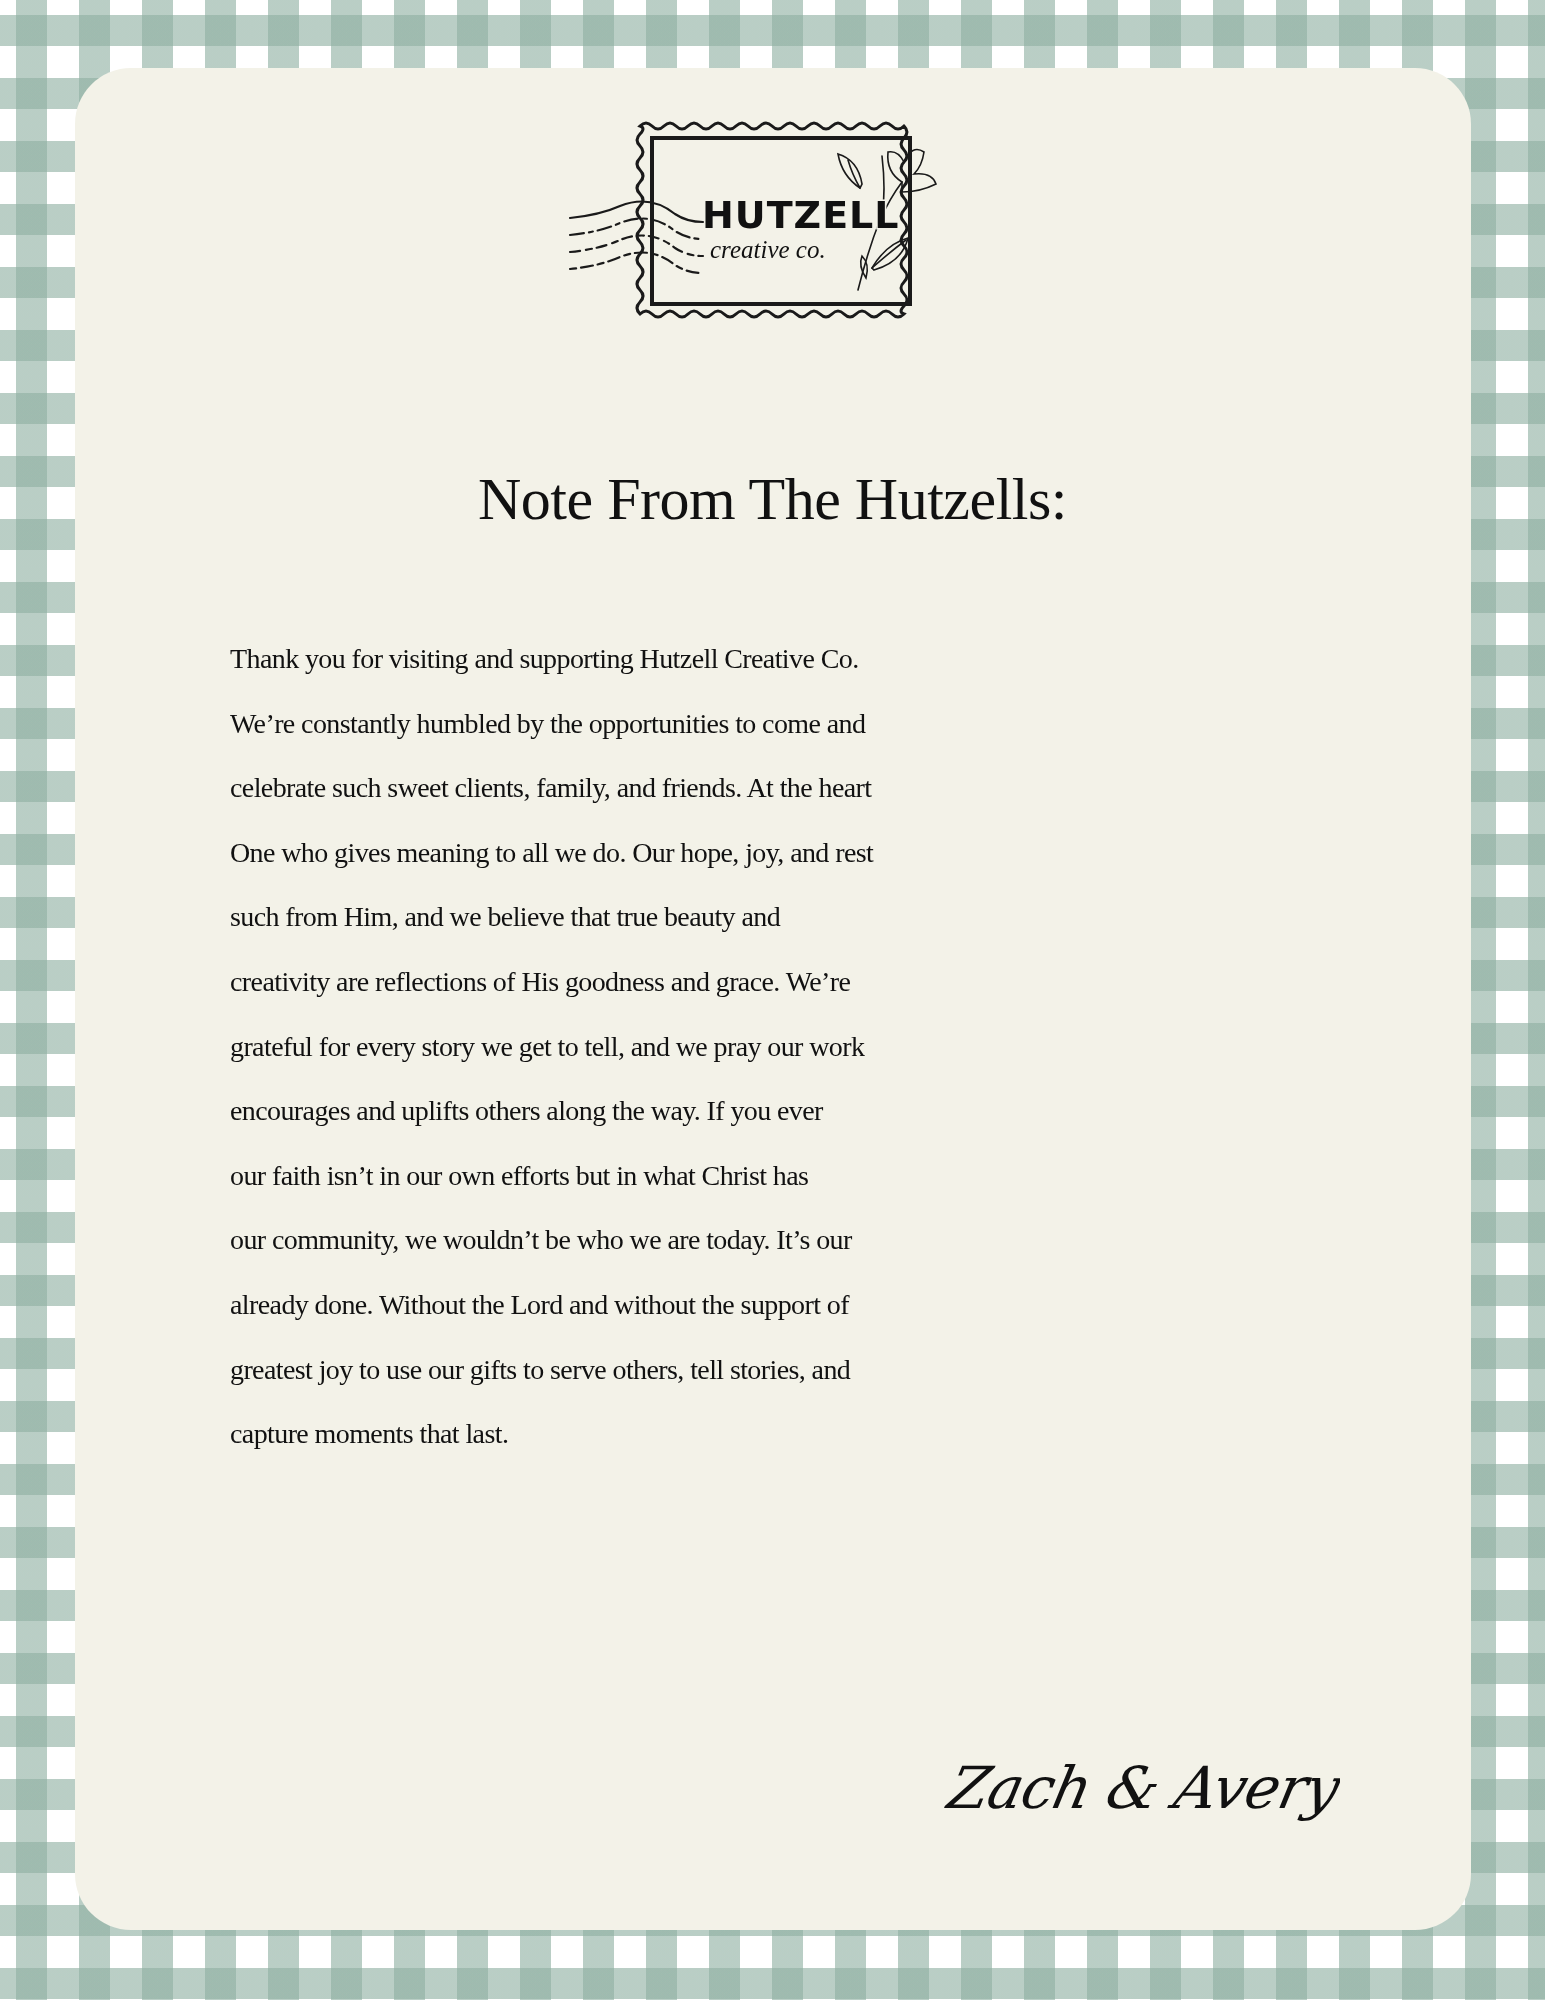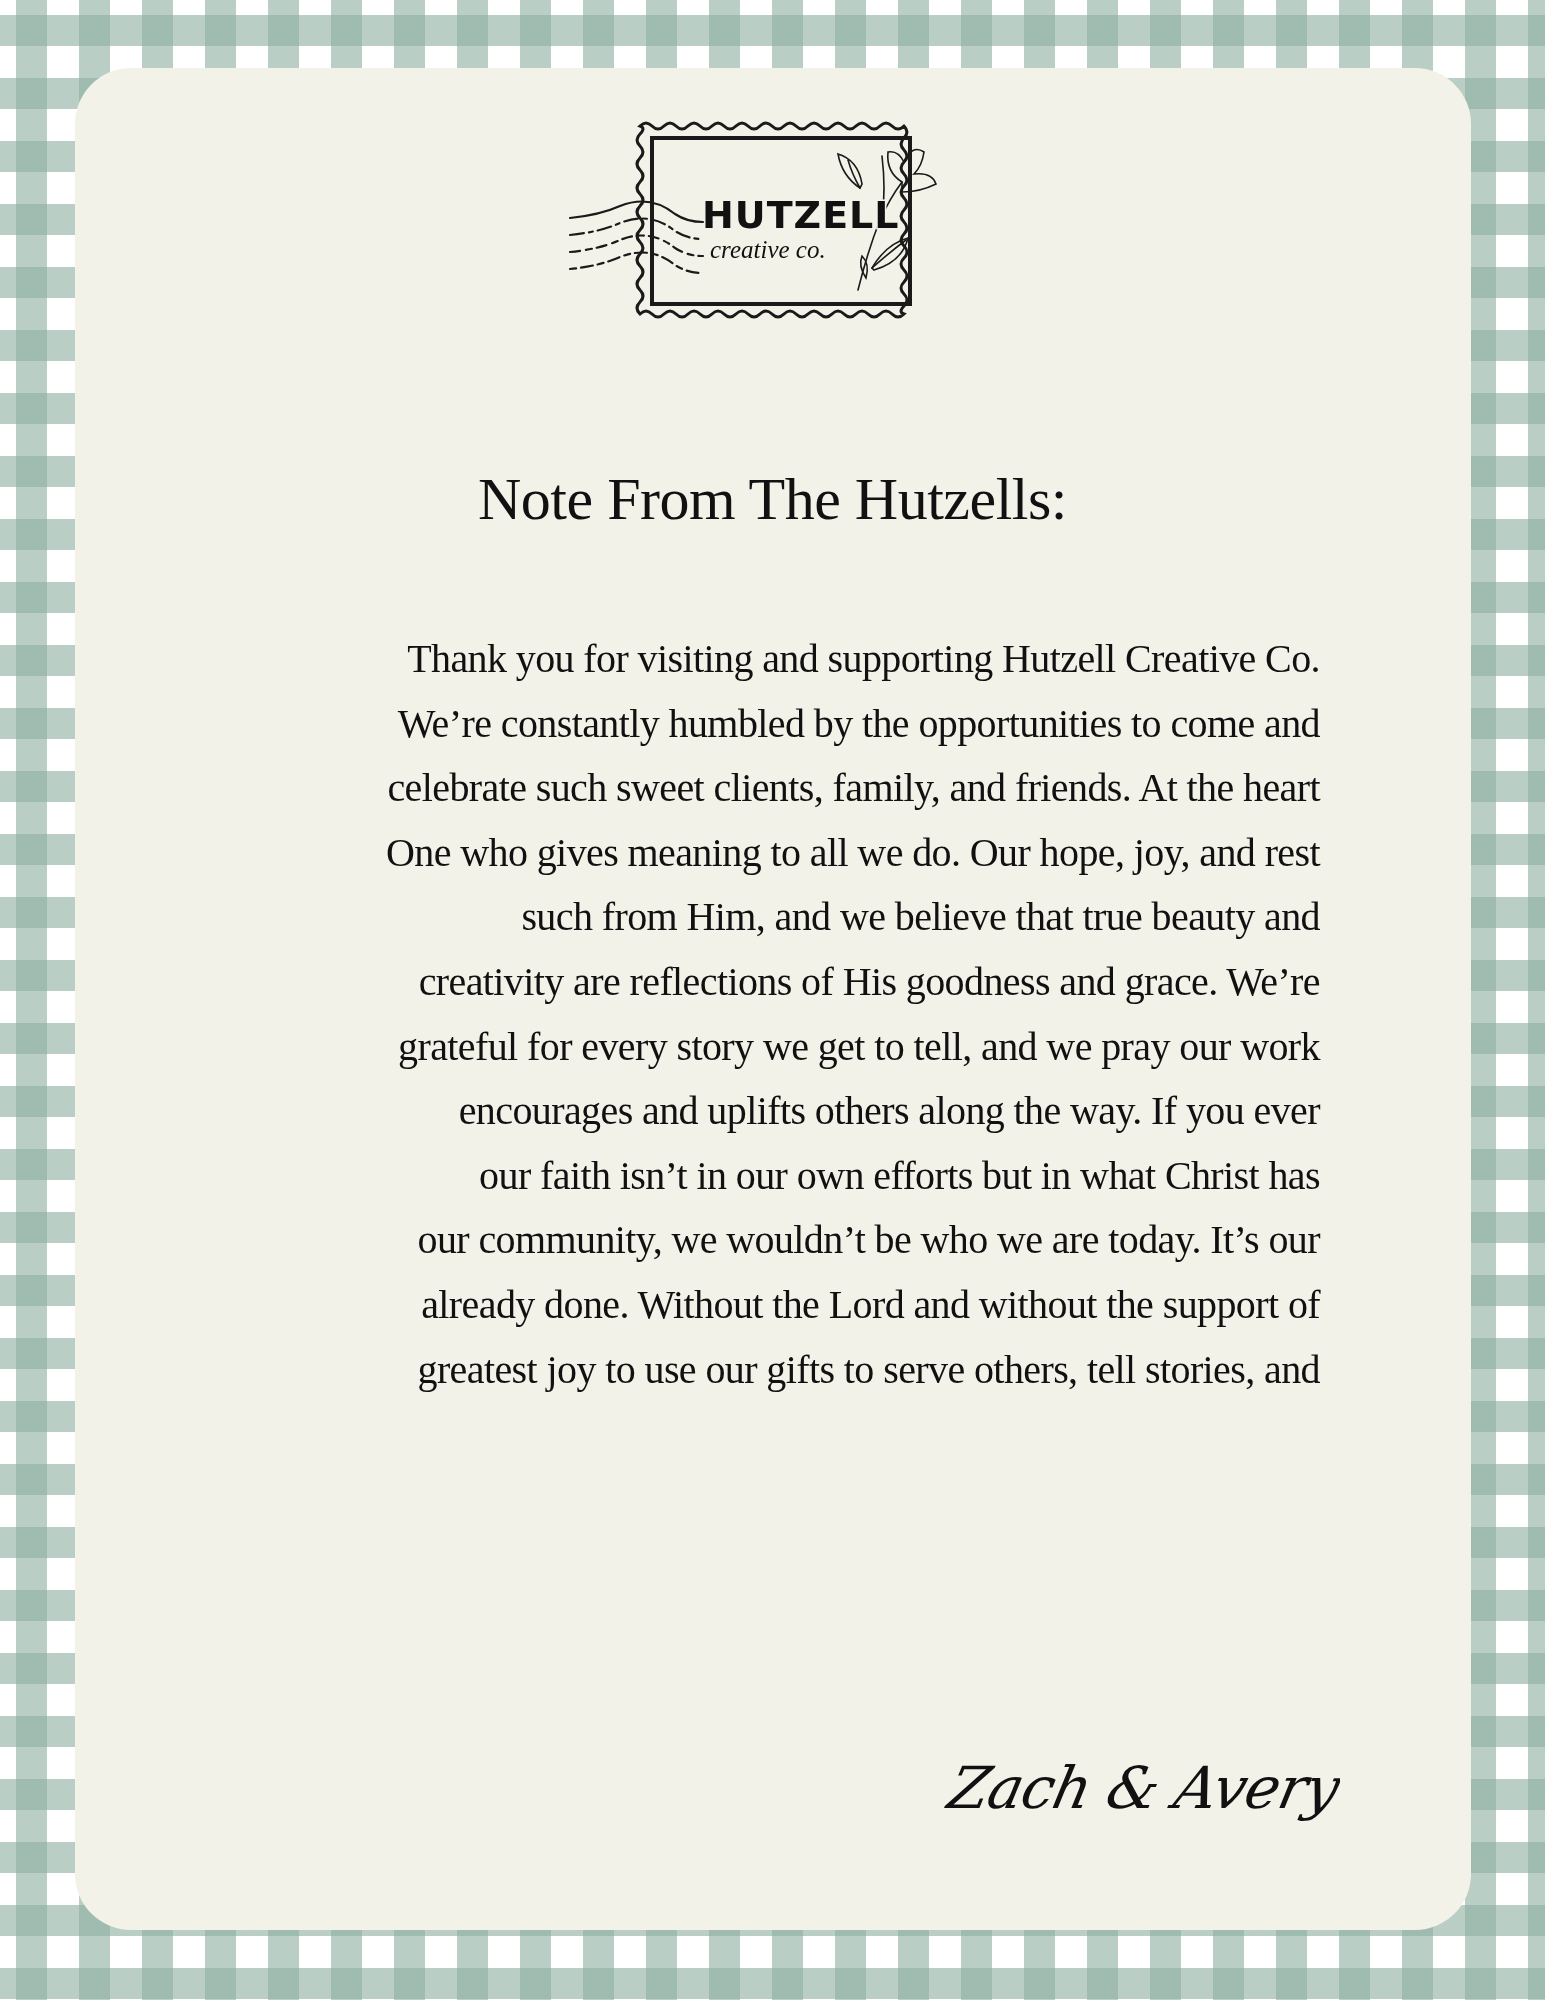--- a/index.html
+++ b/index.html
@@ -46,22 +46,22 @@
       font-weight: normal;
       letter-spacing: -0.5px;
       margin: 0;
       line-height: 1.2;
     }
     .body-text {
       position: absolute;
       left: 230px;
       width: 1090px;
       top: 627px;
-      text-align: right;
-      font-size: 40px;
+      text-align: left;
+      font-size: 28px;
       line-height: 64.6px;
       margin: 0;
     }
     .body-text .line {
       display: block;
       white-space: nowrap;
       letter-spacing: -0.6px;
     }
     .signature {
       position: absolute;
@@ -122,19 +122,20 @@
   <span class="line">celebrate such sweet clients, family, and friends. At the heart</span>
   <span class="line">One who gives meaning to all we do. Our hope, joy, and rest</span>
   <span class="line">such from Him, and we believe that true beauty and</span>
   <span class="line">creativity are reflections of His goodness and grace. We’re</span>
   <span class="line">grateful for every story we get to tell, and we pray our work</span>
   <span class="line">encourages and uplifts others along the way. If you ever</span>
   <span class="line">our faith isn’t in our own efforts but in what Christ has</span>
   <span class="line">our community, we wouldn’t be who we are today. It’s our</span>
   <span class="line">already done. Without the Lord and without the support of</span>
   <span class="line">greatest joy to use our gifts to serve others, tell stories, and</span>
+  <span class="line">capture moments that last.</span>
 </p>
 
 <div class="signature">
   <svg viewBox="0 0 400 110" xmlns="http://www.w3.org/2000/svg">
     <text x="200" y="68" text-anchor="middle" font-family="'DejaVu Serif', serif" font-style="italic" font-size="58" fill="#111111" letter-spacing="-1" transform="skewX(-12) translate(14,0)">Zach &amp; Avery</text>
   </svg>
 </div>
 
 </body></html>

